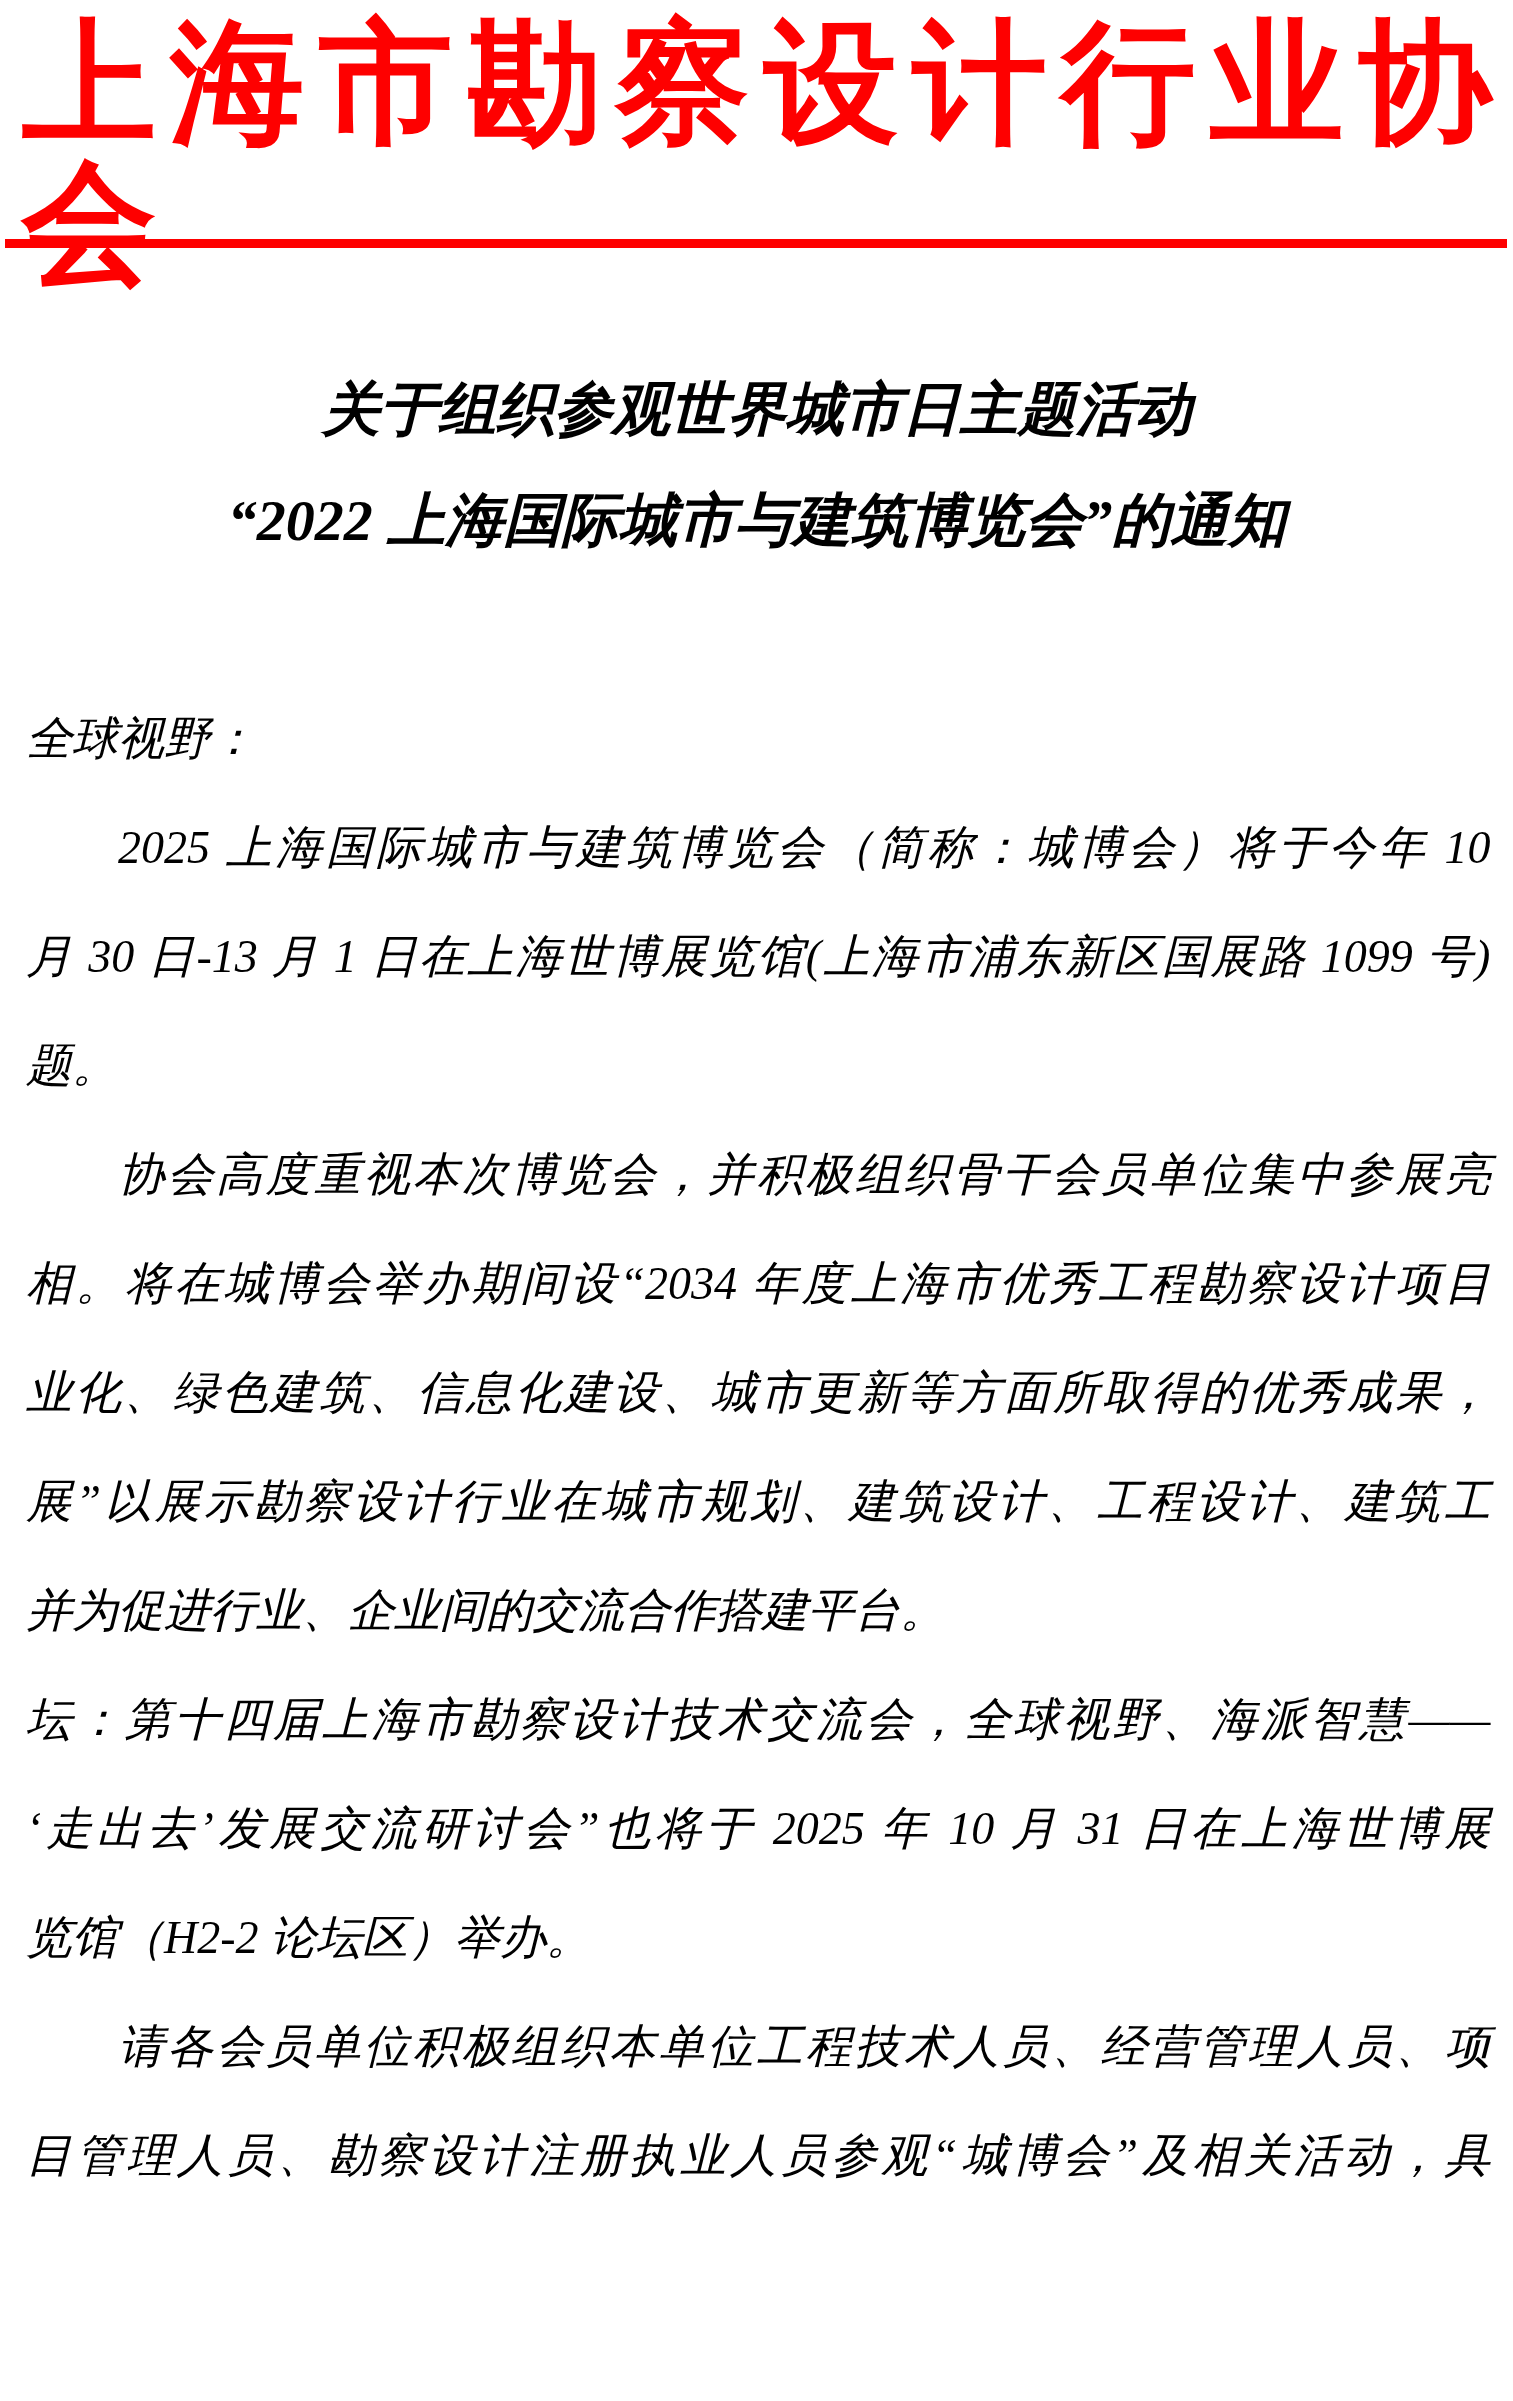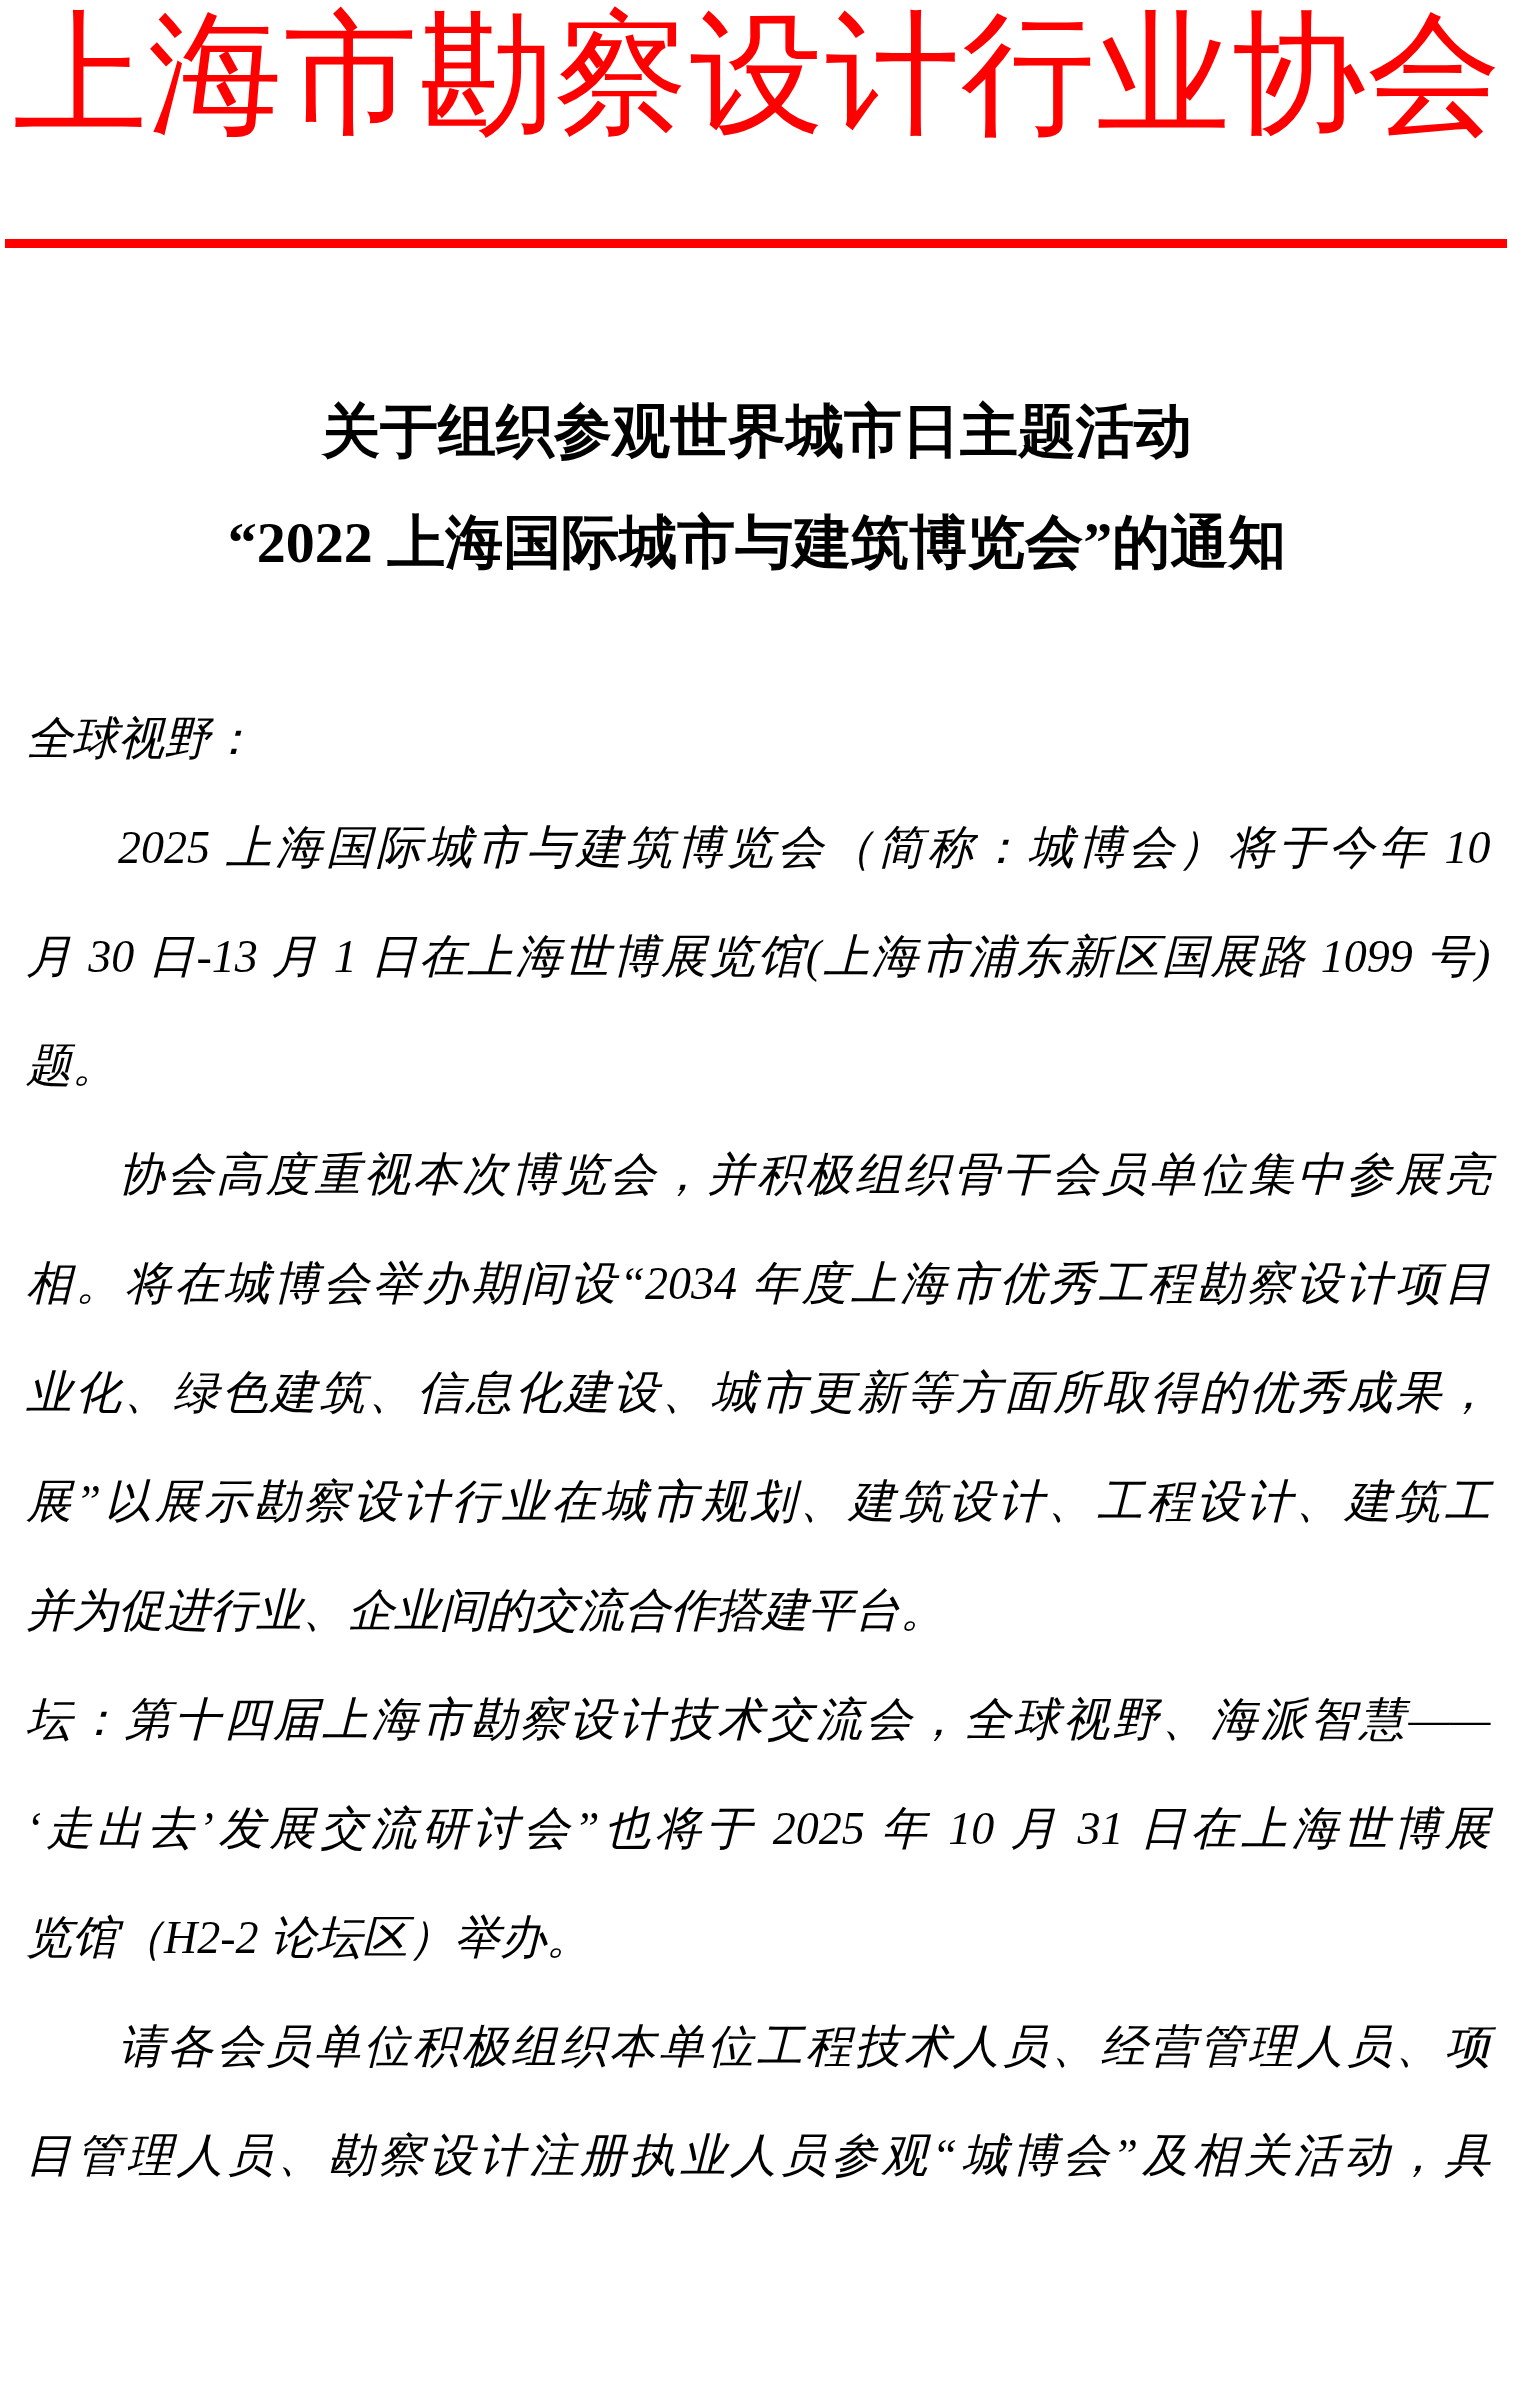--- a/index.html
+++ b/index.html
@@ -18,50 +18,51 @@
     font-family: "Liberation Serif", "DejaVu Serif", serif;
     color: var(--ink);
   }
 
   
   .org-name {
     position: absolute;
     top: 0;
     left: 7.9px;
     right: 7.9px;
-    margin: 5px;
+    margin: 14px;
     color: var(--accent);
     font-size: 134px;
-    font-weight: normal;
+    font-weight: bold;
     line-height: 140px;
     text-align: justify;
     text-align-last: justify;
     font-family: "Liberation Serif", "DejaVu Serif", serif;
   }
 
   
   .red-rule {
     position: absolute;
     top: 239px;
     left: 5.2px;
     right: 6.6px;
     height: 8.5px;
     background: var(--accent);
   }
 
   
   .doc-title {
     position: absolute;
-    top: 376px;
+    top: 354px;
     left: 0;
     right: 0;
     text-align: center;
     font-size: 58px;
     line-height: 111px;
     font-weight: bold;
+    font-style: italic;
     color: var(--ink);
   }
 
   
   .doc-body {
     position: absolute;
     top: 684px;
     left: 26px;
     right: 23.6px;
     font-size: 46px;

